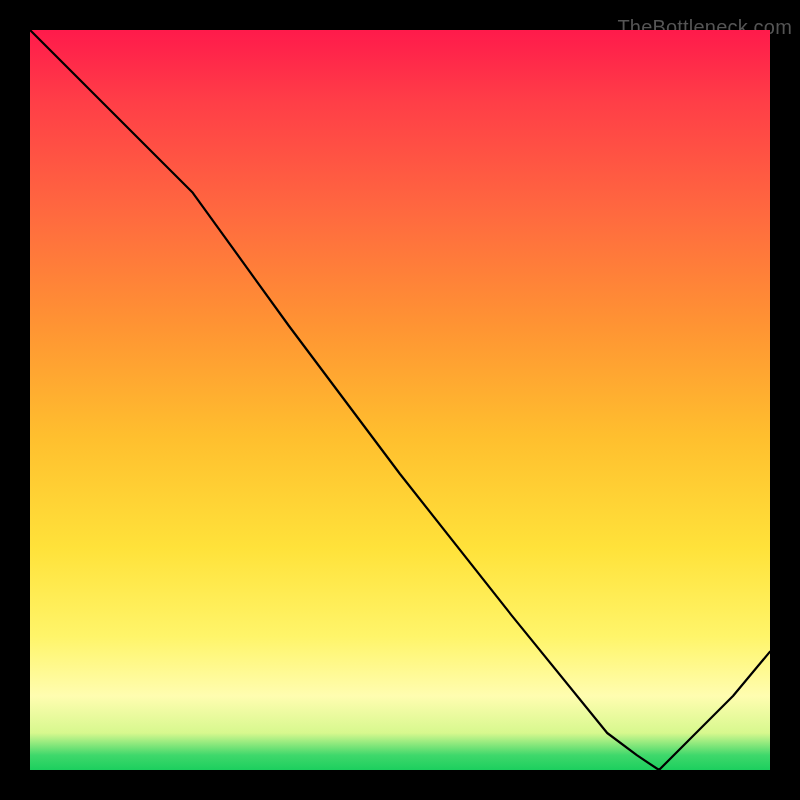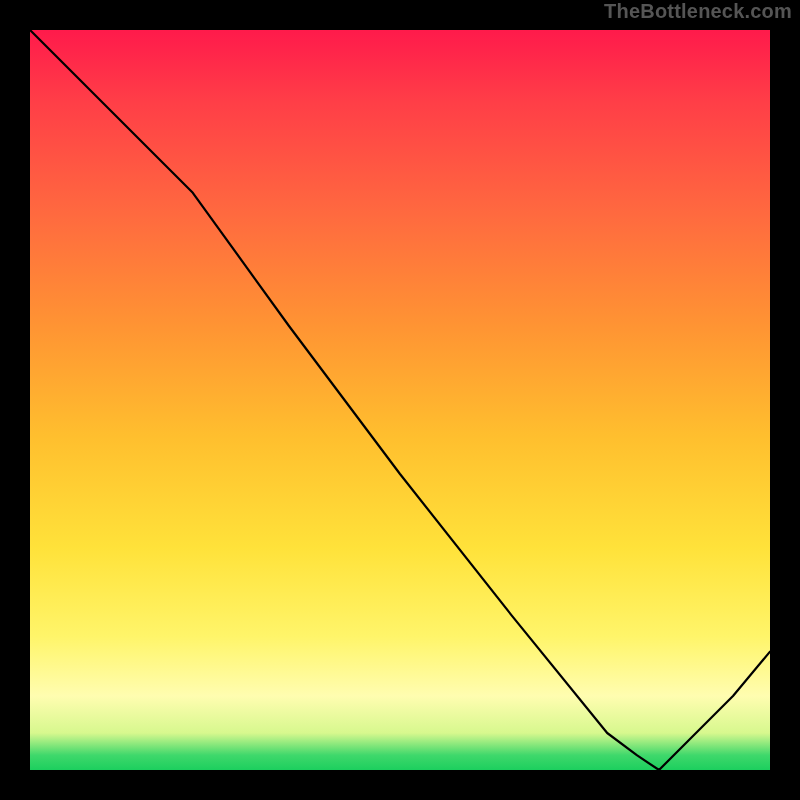--- a/index.html
+++ b/index.html
@@ -12,25 +12,25 @@
     font-family: Arial, Helvetica, sans-serif;
   }
   .frame {
     position: relative;
     width: 800px;
     height: 800px;
     background: #000;
   }
   .watermark {
     position: absolute;
-    top: 0;
+    top: 16px;
     right: 8px;
     color: #555;
     font-size: 20px;
-    font-weight: 700;
+    font-weight: 400;
     letter-spacing: 0.2px;
     user-select: none;
   }
   .plot-area {
     position: absolute;
     left: 30px;
     top: 30px;
     width: 740px;
     height: 740px;
     overflow: hidden;

